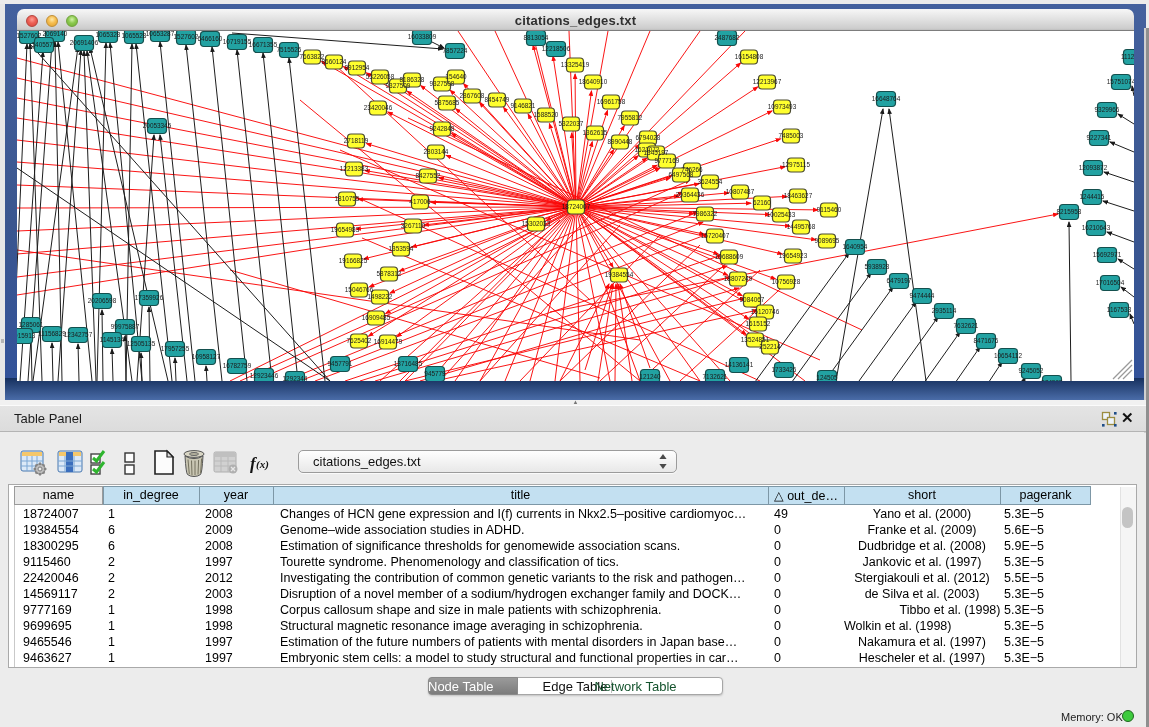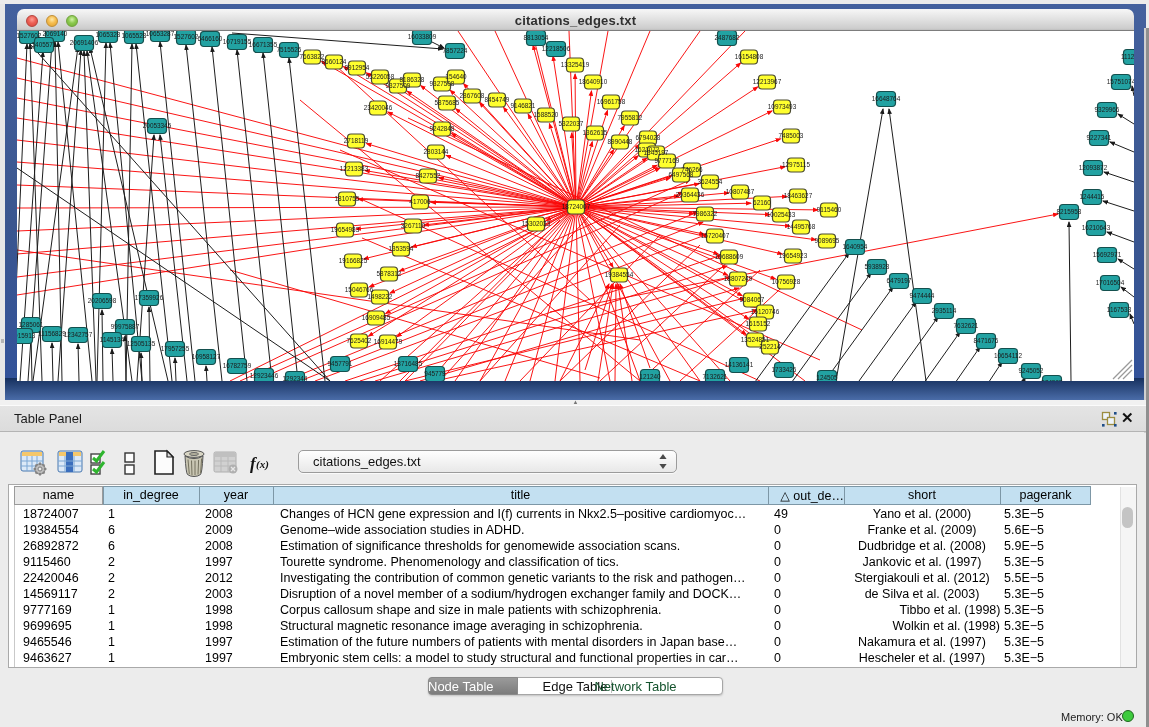--- a/index.html
+++ b/index.html
@@ -611,21 +611,21 @@
     <path d="M5 16 L8.6 11 H1.4 z" fill="#4a4a4a"></path>
   </svg>
 
 <div class="abs" style="left:8px;top:484px;width:1129px;height:184px;background:#fff;border:1px solid #a9a9a9"></div>
 <div class="abs" style="left:14px;top:486px;width:1077px;height:19px;background:#c3e0f1;border:1px solid #7d97a6;border-left:none"></div>
 <div class="abs" style="left:14px;top:486px;width:89px;height:19px;background:#e9e9e9;border:1px solid #9a9a9a"></div>
 <div class="abs hdr" style="left:14px;top:488px;width:89px;text-align:center;font-size:12.5px">name</div>
 <div class="abs hdr" style="left:103px;top:488px;width:96px;text-align:center;font-size:12.5px">in_degree</div>
 <div class="abs hdr" style="left:199px;top:488px;width:74px;text-align:center;font-size:12.5px">year</div>
 <div class="abs hdr" style="left:273px;top:488px;width:495px;text-align:center;font-size:12.5px">title</div>
-<div class="abs hdr" style="left:768px;top:488px;width:76px;text-align:right;font-size:12.5px">△&nbsp;out_de…</div>
+<div class="abs hdr" style="left:768px;top:488px;width:76px;text-align:center;font-size:12.5px">△&nbsp;out_de…</div>
 <div class="abs hdr" style="left:844px;top:488px;width:156px;text-align:center;font-size:12.5px">short</div>
 <div class="abs hdr" style="left:1000px;top:488px;width:91px;text-align:center;font-size:12.5px">pagerank</div>
 <div class="abs" style="left:103px;top:487px;width:1px;height:18px;background:#7d97a6"></div>
 <div class="abs" style="left:199px;top:487px;width:1px;height:18px;background:#7d97a6"></div>
 <div class="abs" style="left:273px;top:487px;width:1px;height:18px;background:#7d97a6"></div>
 <div class="abs" style="left:768px;top:487px;width:1px;height:18px;background:#7d97a6"></div>
 <div class="abs" style="left:844px;top:487px;width:1px;height:18px;background:#7d97a6"></div>
 <div class="abs" style="left:1000px;top:487px;width:1px;height:18px;background:#7d97a6"></div>
 <style>.trow { position:absolute; height:16px; font-size:12.5px; color:#000; }
 .trow span { position:absolute; top:1px; white-space:nowrap; }</style>
@@ -641,21 +641,21 @@
 <div class="trow" style="top:522px">
 <span style="left:23px">19384554</span>
     <span style="left:108px">6</span>
     <span style="left:205px">2009</span>
 <span style="left:280px">Genome–wide association studies in ADHD.</span>
     <span style="left:774px">0</span>
 <span style="left:844px;width:156px;text-align:center">Franke et al. (2009)</span>
     <span style="left:1004px">5.6E−5</span>
   </div>
 <div class="trow" style="top:538px">
-<span style="left:23px">26892872</span>
+<span style="left:23px">18300295</span>
     <span style="left:108px">6</span>
     <span style="left:205px">2008</span>
 <span style="left:280px">Estimation of significance thresholds for genomewide association scans.</span>
     <span style="left:774px">0</span>
 <span style="left:844px;width:156px;text-align:center">Dudbridge et al. (2008)</span>
     <span style="left:1004px">5.9E−5</span>
   </div>
 <div class="trow" style="top:554px">
 <span style="left:23px">9115460</span>
     <span style="left:108px">2</span>
@@ -691,21 +691,21 @@
     <span style="left:774px">0</span>
 <span style="left:872px;width:156px;text-align:center">Tibbo et al. (1998)</span>
     <span style="left:1004px">5.3E−5</span>
   </div>
 <div class="trow" style="top:618px">
 <span style="left:23px">9699695</span>
     <span style="left:108px">1</span>
     <span style="left:205px">1998</span>
 <span style="left:280px">Structural magnetic resonance image averaging in schizophrenia.</span>
     <span style="left:774px">0</span>
-<span style="left:844px;width:156px;text-align:right">Wolkin et al. (1998)</span>
+<span style="left:844px;width:156px;text-align:left">Wolkin et al. (1998)</span>
     <span style="left:1004px">5.3E−5</span>
   </div>
 <div class="trow" style="top:634px">
 <span style="left:23px">9465546</span>
     <span style="left:108px">1</span>
     <span style="left:205px">1997</span>
 <span style="left:280px">Estimation of the future numbers of patients with mental disorders in Japan base…</span>
     <span style="left:774px">0</span>
 <span style="left:844px;width:156px;text-align:center">Nakamura et al. (1997)</span>
     <span style="left:1004px">5.3E−5</span>

